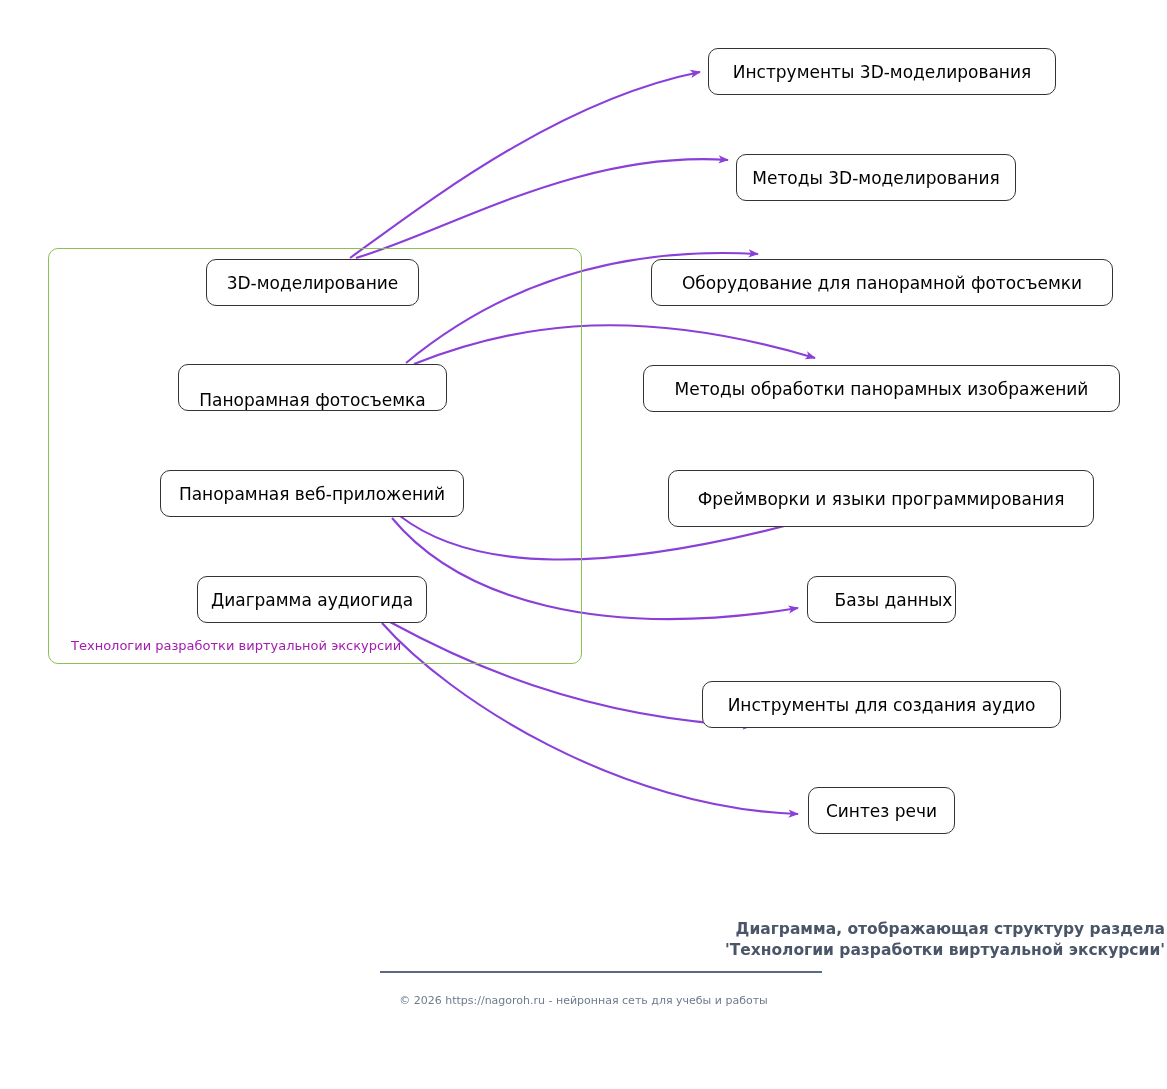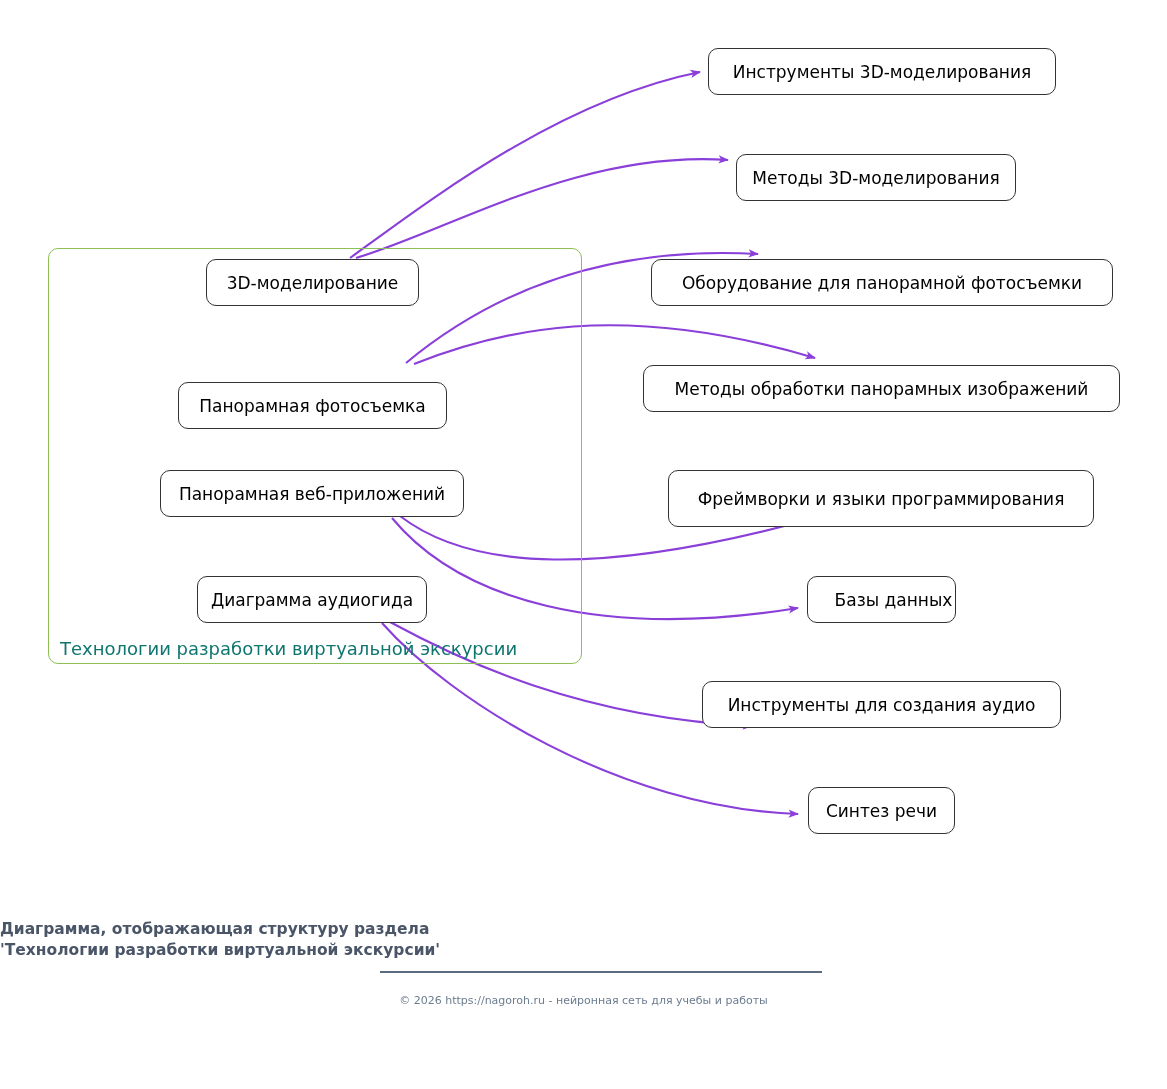--- a/index.html
+++ b/index.html
@@ -43,35 +43,37 @@
   }
   .cluster-box {
     position: absolute;
     box-sizing: border-box;
     background: transparent;
     border: 1.6px solid #8cbf54;
     border-radius: 10px;
   }
   .cluster-label {
     position: absolute;
-    color: #0f766e;
-    font-size: 18px;
+    color: #a21caf;
+    font-size: 13px;
     white-space: nowrap;
     font-family: "DejaVu Sans", "Liberation Sans", sans-serif;
+    margin-left: 11px;
   }
   .caption {
     position: absolute;
     left: 0;
     width: 1122px;
-    text-align: left;
+    text-align: right;
     font-weight: bold;
     color: #4a5568;
     font-size: 15.5px;
     line-height: 22px;
     font-family: "DejaVu Sans", "Liberation Sans", sans-serif;
+    padding-left: 43px;
   }
   .divider {
     position: absolute;
     height: 0;
     border-top: 2px solid #5a6b80;
   }
   .footer {
     position: absolute;
     left: 0;
     width: 1167px;
@@ -111,21 +113,21 @@
       <path d="M 382,623 C 450,700 620,808 798,814" marker-end="url(#arrowhead)"></path>
     </g>
   </svg>
 
   <div class="cluster-box" style="left:48px; top:248px; width:534px; height:416px;"></div>
   <div class="cluster-label" style="left:60px; top:638px;">Технологии разработки виртуальной экскурсии</div>
 
   <div class="node-box" style="left:206px; top:259px; width:213px; height:47px;">
     <span>3D-моделирование</span>
   </div>
-  <div class="node-box" style="left:178px; top:382px; width:269px; height:47px;">
+  <div class="node-box" style="left:178px; top:364px; width:269px; height:47px;align-items:flex-end;">
     <span>Панорамная фотосъемка</span>
   </div>
   <div class="node-box" style="left:160px; top:470px; width:304px; height:47px;">
     <span>Панорамная веб-приложений</span>
   </div>
   <div class="node-box" style="left:197px; top:576px; width:230px; height:47px;">
     <span>Диаграмма аудиогида</span>
   </div>
 
   <div class="node-box" style="left:708px; top:48px; width:348px; height:47px;">

